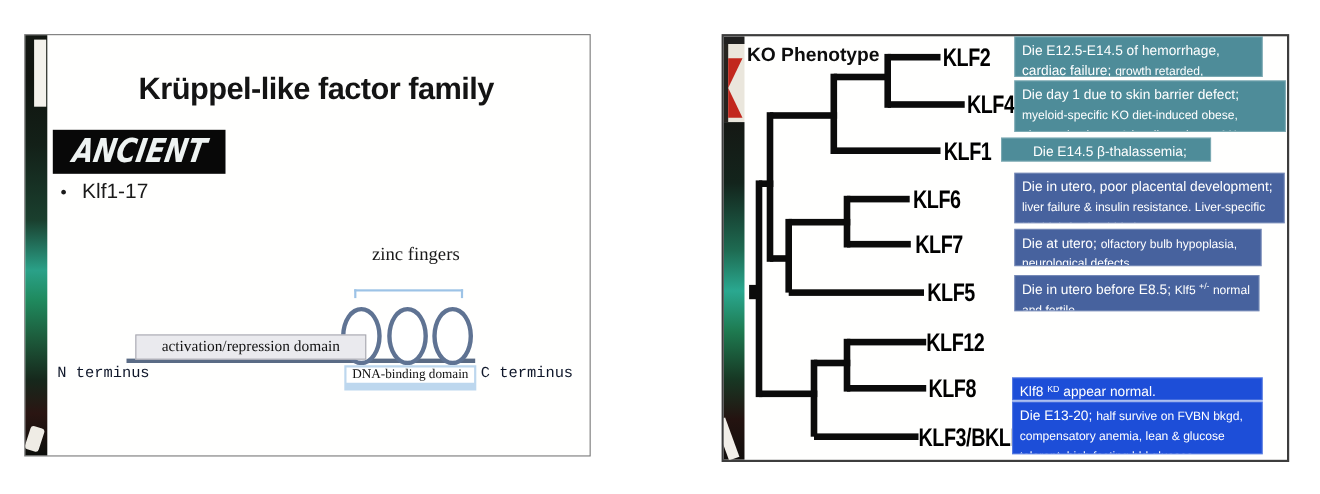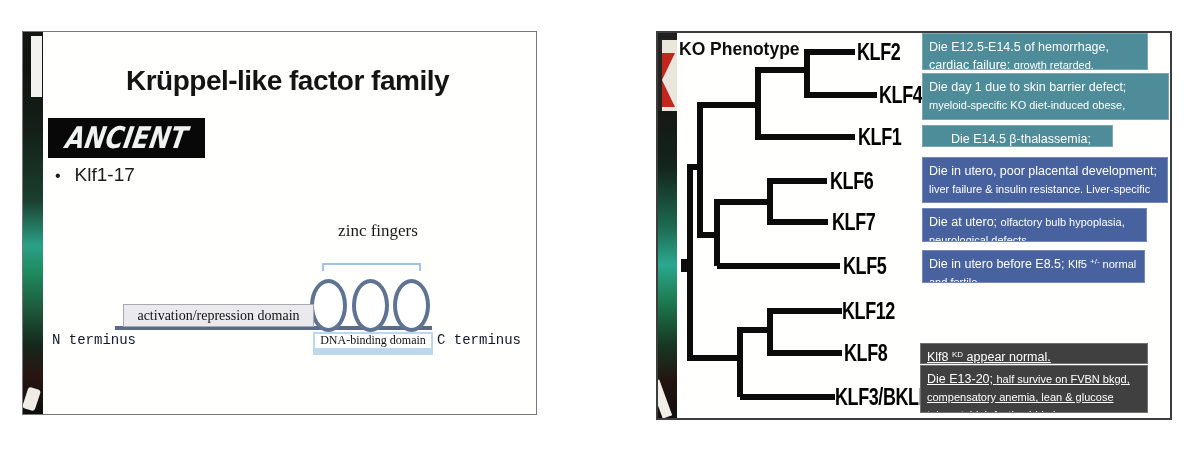--- a/index.html
+++ b/index.html
@@ -24,38 +24,38 @@
   .bullet-line .dot{margin-right:14px;font-size:16px;}
   .serif{font-family:"Liberation Serif","DejaVu Serif",serif;}
   .zinc-label{position:absolute;left:270px;top:188px;width:170px;text-align:center;
       font-size:17px;line-height:21px;color:#1a1a1a;}
   .bracket{position:absolute;left:299px;top:231px;width:95px;height:6px;
       border-top:2px solid #9dc3e6;border-left:2px solid #9dc3e6;border-right:2px solid #9dc3e6;}
   .backbone{position:absolute;left:92px;top:294px;width:317px;height:4px;background:#5a6b85;z-index:1;}
   .oval{position:absolute;top:247px;width:37px;height:53px;border:4px solid #5f7393;
       border-radius:50%;background:#ffffff;box-sizing:border-box;z-index:2;}
   .terminus{position:absolute;top:300px;font-size:14px;color:#0f172a;z-index:3;font-family:Liberation Mono, monospace;}
-  .act-box{position:absolute;left:100px;top:272px;width:191px;height:23px;box-sizing:border-box;
+  .act-box{position:absolute;left:100px;top:272px;width:210px;height:23px;box-sizing:border-box;
       background:#eaeaee;border:1px solid #a8a8b0;text-align:center;font-size:14px;
       line-height:21px;color:#111;z-index:3;}
   .dna-box{position:absolute;left:290px;top:300px;width:120px;height:23px;box-sizing:border-box;
       background:#ffffff;border:2px solid #bdd7ee;border-bottom:7px solid #bdd7ee;text-align:center;
       font-size:12px;line-height:13px;color:#111;z-index:3;}
   .ko-header{position:absolute;left:21px;top:6px;font-size:17.5px;font-weight:bold;color:#0d0d0d;}
   .tl{position:absolute;display:block;background:#0b0b0b;}
   .leaf{position:absolute;font-weight:bold;font-size:23px;line-height:23px;color:#000;
       letter-spacing:-0.5px;white-space:nowrap;transform:scaleX(0.78);transform-origin:0 0;}
   .pbox{position:absolute;box-sizing:border-box;color:#ffffff;padding:3px 6px 2px 6px;
       border:1px solid rgba(255,255,255,0.25);overflow:hidden;}
   .pbox .ld{font-size:12.5px;line-height:14.5px;margin-top:48px;}
   .pbox .rs{font-size:11px;line-height:14.5px;}
   .pbox .sp{font-size:8px;vertical-align:4px;}
   .teal{background:#4e8c99;}
   .blue{background:#47629e;}
-  .gray{background:#404040;text-decoration:underline;}
+  .gray{background:#1d4ed8;}
 </style>
 </head>
 <body>
 
 <div class="canvas">
 
   <div class="slide slide-left">
     <div class="strip strip-left">
       <i class="frag" style="left:8px;top:4px;width:11px;height:61px;background:#f4f2ec;"></i>
       <i class="frag" style="left:2px;top:356px;width:13px;height:22px;background:#efece5;border-radius:3px;transform:rotate(18deg);"></i>
@@ -136,21 +136,21 @@
     <div class="leaf" style="left:184px;top:267px;">KLF12</div>
     <div class="leaf" style="left:186px;top:309px;">KLF8</div>
     <div class="leaf" style="left:177px;top:353px;">KLF3/BKLF</div>
 
     <div class="pbox teal" style="left:264px;top:0;width:226px;height:37px;">
       <span class="ld">Die E12.5-E14.5 of hemorrhage, cardiac failure; </span><span class="rs">growth retarded, anaemic.</span>
     </div>
     <div class="pbox teal" style="left:264px;top:40px;width:247px;height:47px;">
       <span class="ld">Die day 1 due to skin barrier defect; </span><span class="rs">myeloid-specific KO diet-induced obese, glucose intolerant &amp; insulin resistant, M1 inflammatory profile.</span>
     </div>
-    <div class="pbox teal" style="left:264px;top:92px;width:191px;height:22px;padding-left:28px;">
+    <div class="pbox teal" style="left:252px;top:92px;width:191px;height:22px;padding-left:28px;">
       <span class="ld">Die E14.5 β-thalassemia; </span>
     </div>
     <div class="pbox blue" style="left:264px;top:124px;width:246px;height:46px;">
       <span class="ld">Die in utero, poor placental development; </span><span class="rs">liver failure &amp; insulin resistance. Liver-specific KD high fasting bld glucose.</span>
     </div>
     <div class="pbox blue" style="left:264px;top:175px;width:225px;height:34px;">
       <span class="ld">Die at utero; </span><span class="rs">olfactory bulb hypoplasia, neurological defects.</span>
     </div>
     <div class="pbox blue" style="left:264px;top:217px;width:223px;height:33px;">
       <span class="ld">Die in utero before E8.5; </span><span class="rs">Klf5 </span><span class="rs sp">+/-</span><span class="rs"> normal and fertile.</span>

